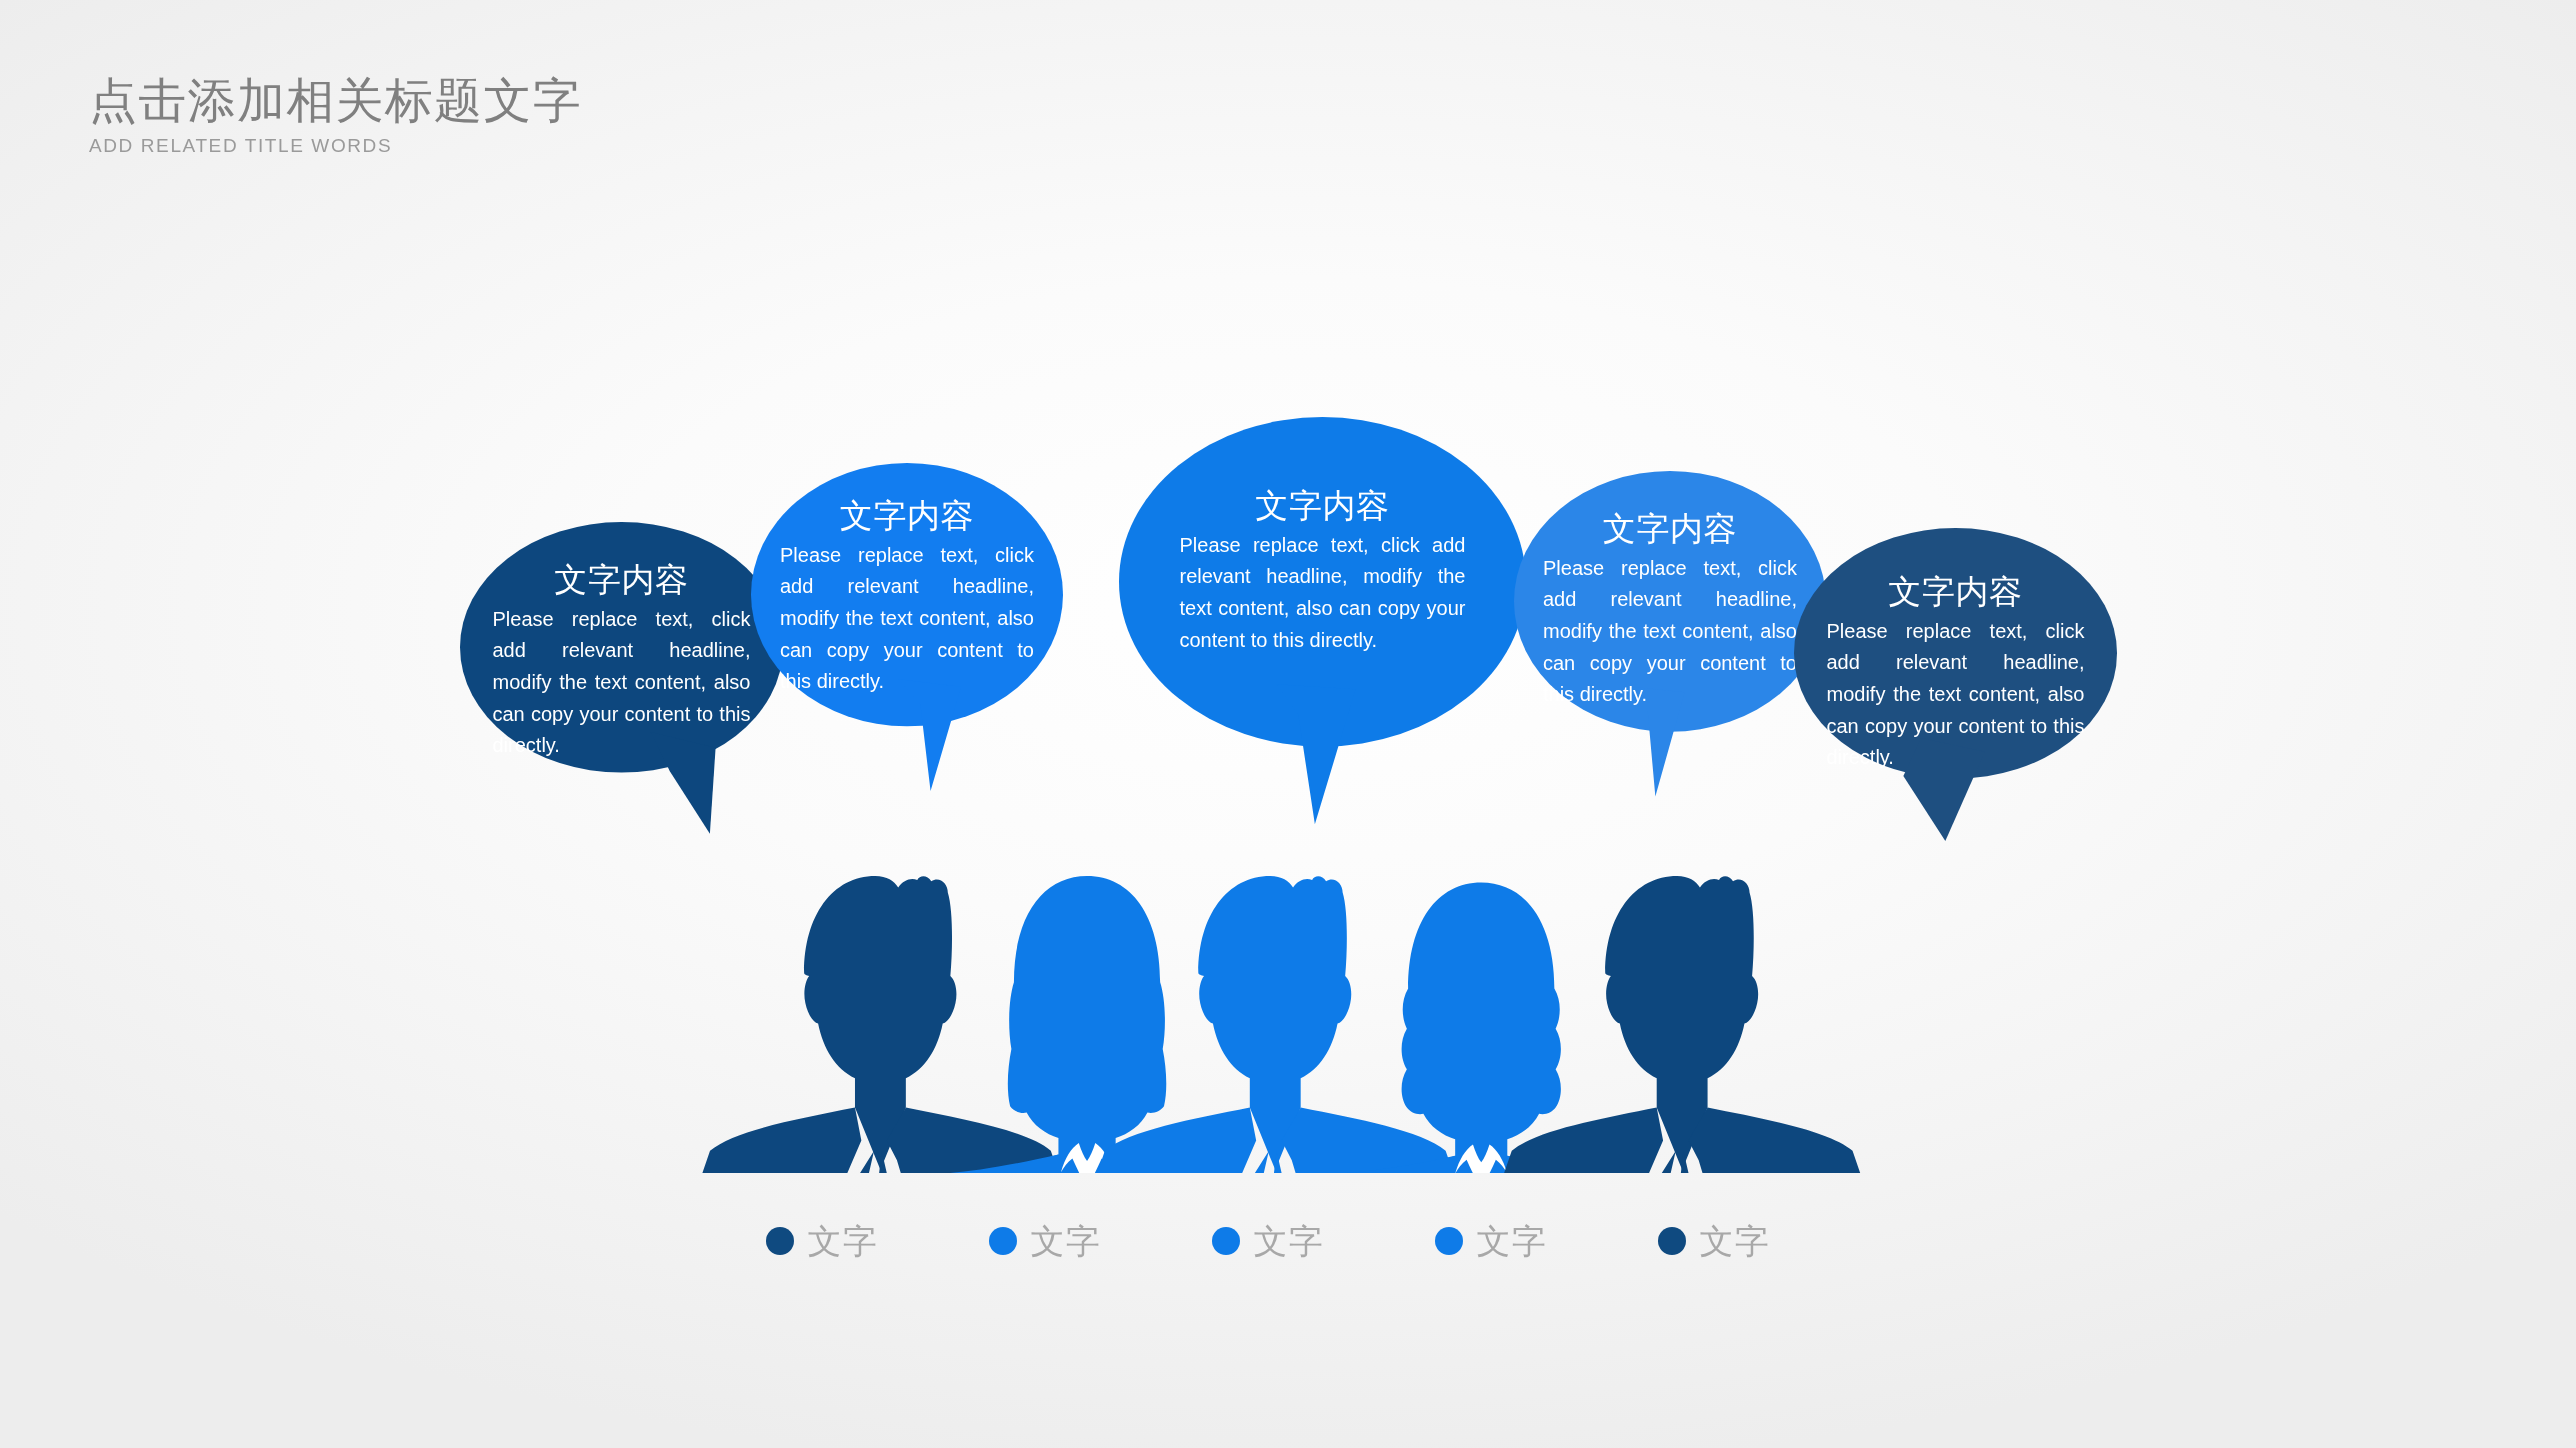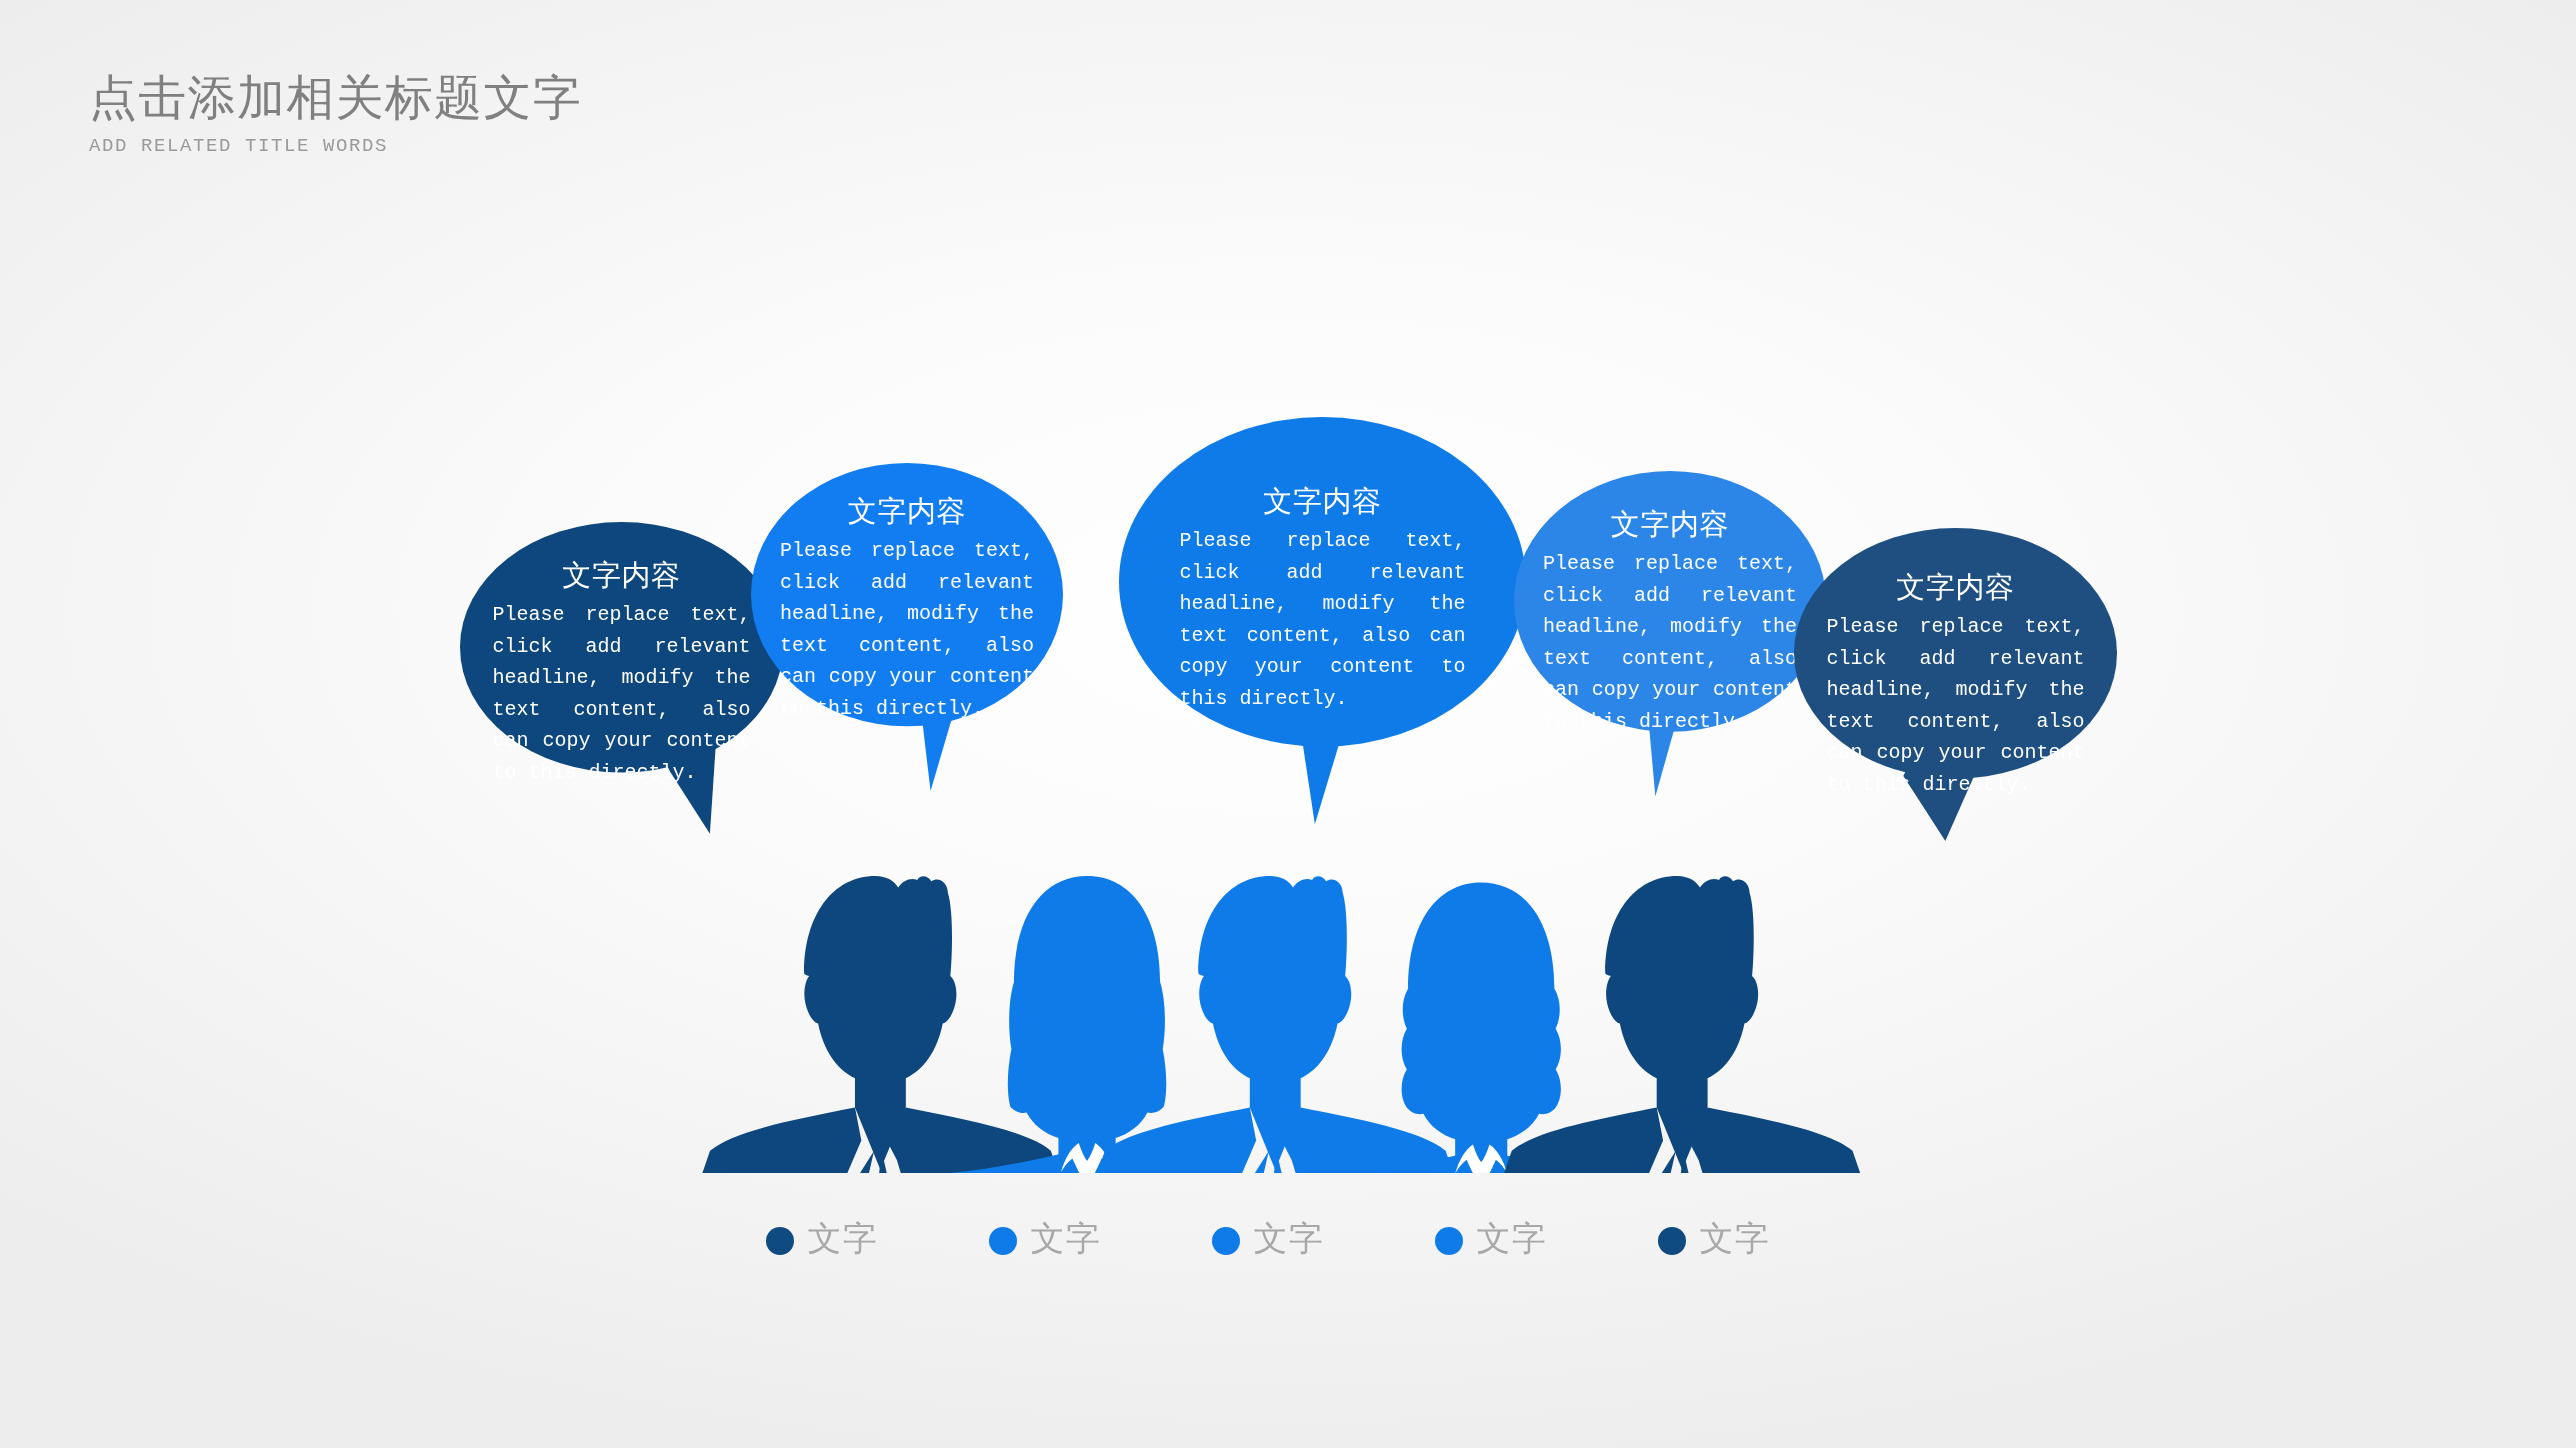--- a/index.html
+++ b/index.html
@@ -5,21 +5,21 @@
   html, body {
     margin: 0;
     padding: 0;
     background: #ffffff;
   }
   #slide {
     position: relative;
     width: 2576px;
     height: 1449px;
     overflow: hidden;
-    font-family: Liberation Mono, monospace;
+    font-family: Liberation Sans, sans-serif;
     background:
       radial-gradient(ellipse 70% 60% at 50% 42%, #ffffff 0%, #fbfbfb 38%, #f4f4f4 70%, #ededed 100%);
   }
 
   
   #header {
     position: absolute;
     left: 89px;
     top: 76px;
     z-index: 40;
@@ -59,21 +59,21 @@
   }
   .bubble-text {
     position: absolute;
     left: 50%;
     transform: translateX(-50%);
     text-align: center;
     color: #ffffff;
     pointer-events: none;
   }
   .bubble-heading {
-    font-size: 29px;
+    font-size: 33px;
     line-height: 1.18;
     letter-spacing: 0.6px;
     white-space: nowrap;
     margin-bottom: 3.8px;
   }
   .bubble-body {
     font-size: 20px;
     line-height: 1.58;
     text-align: justify;
     text-align-last: left;

